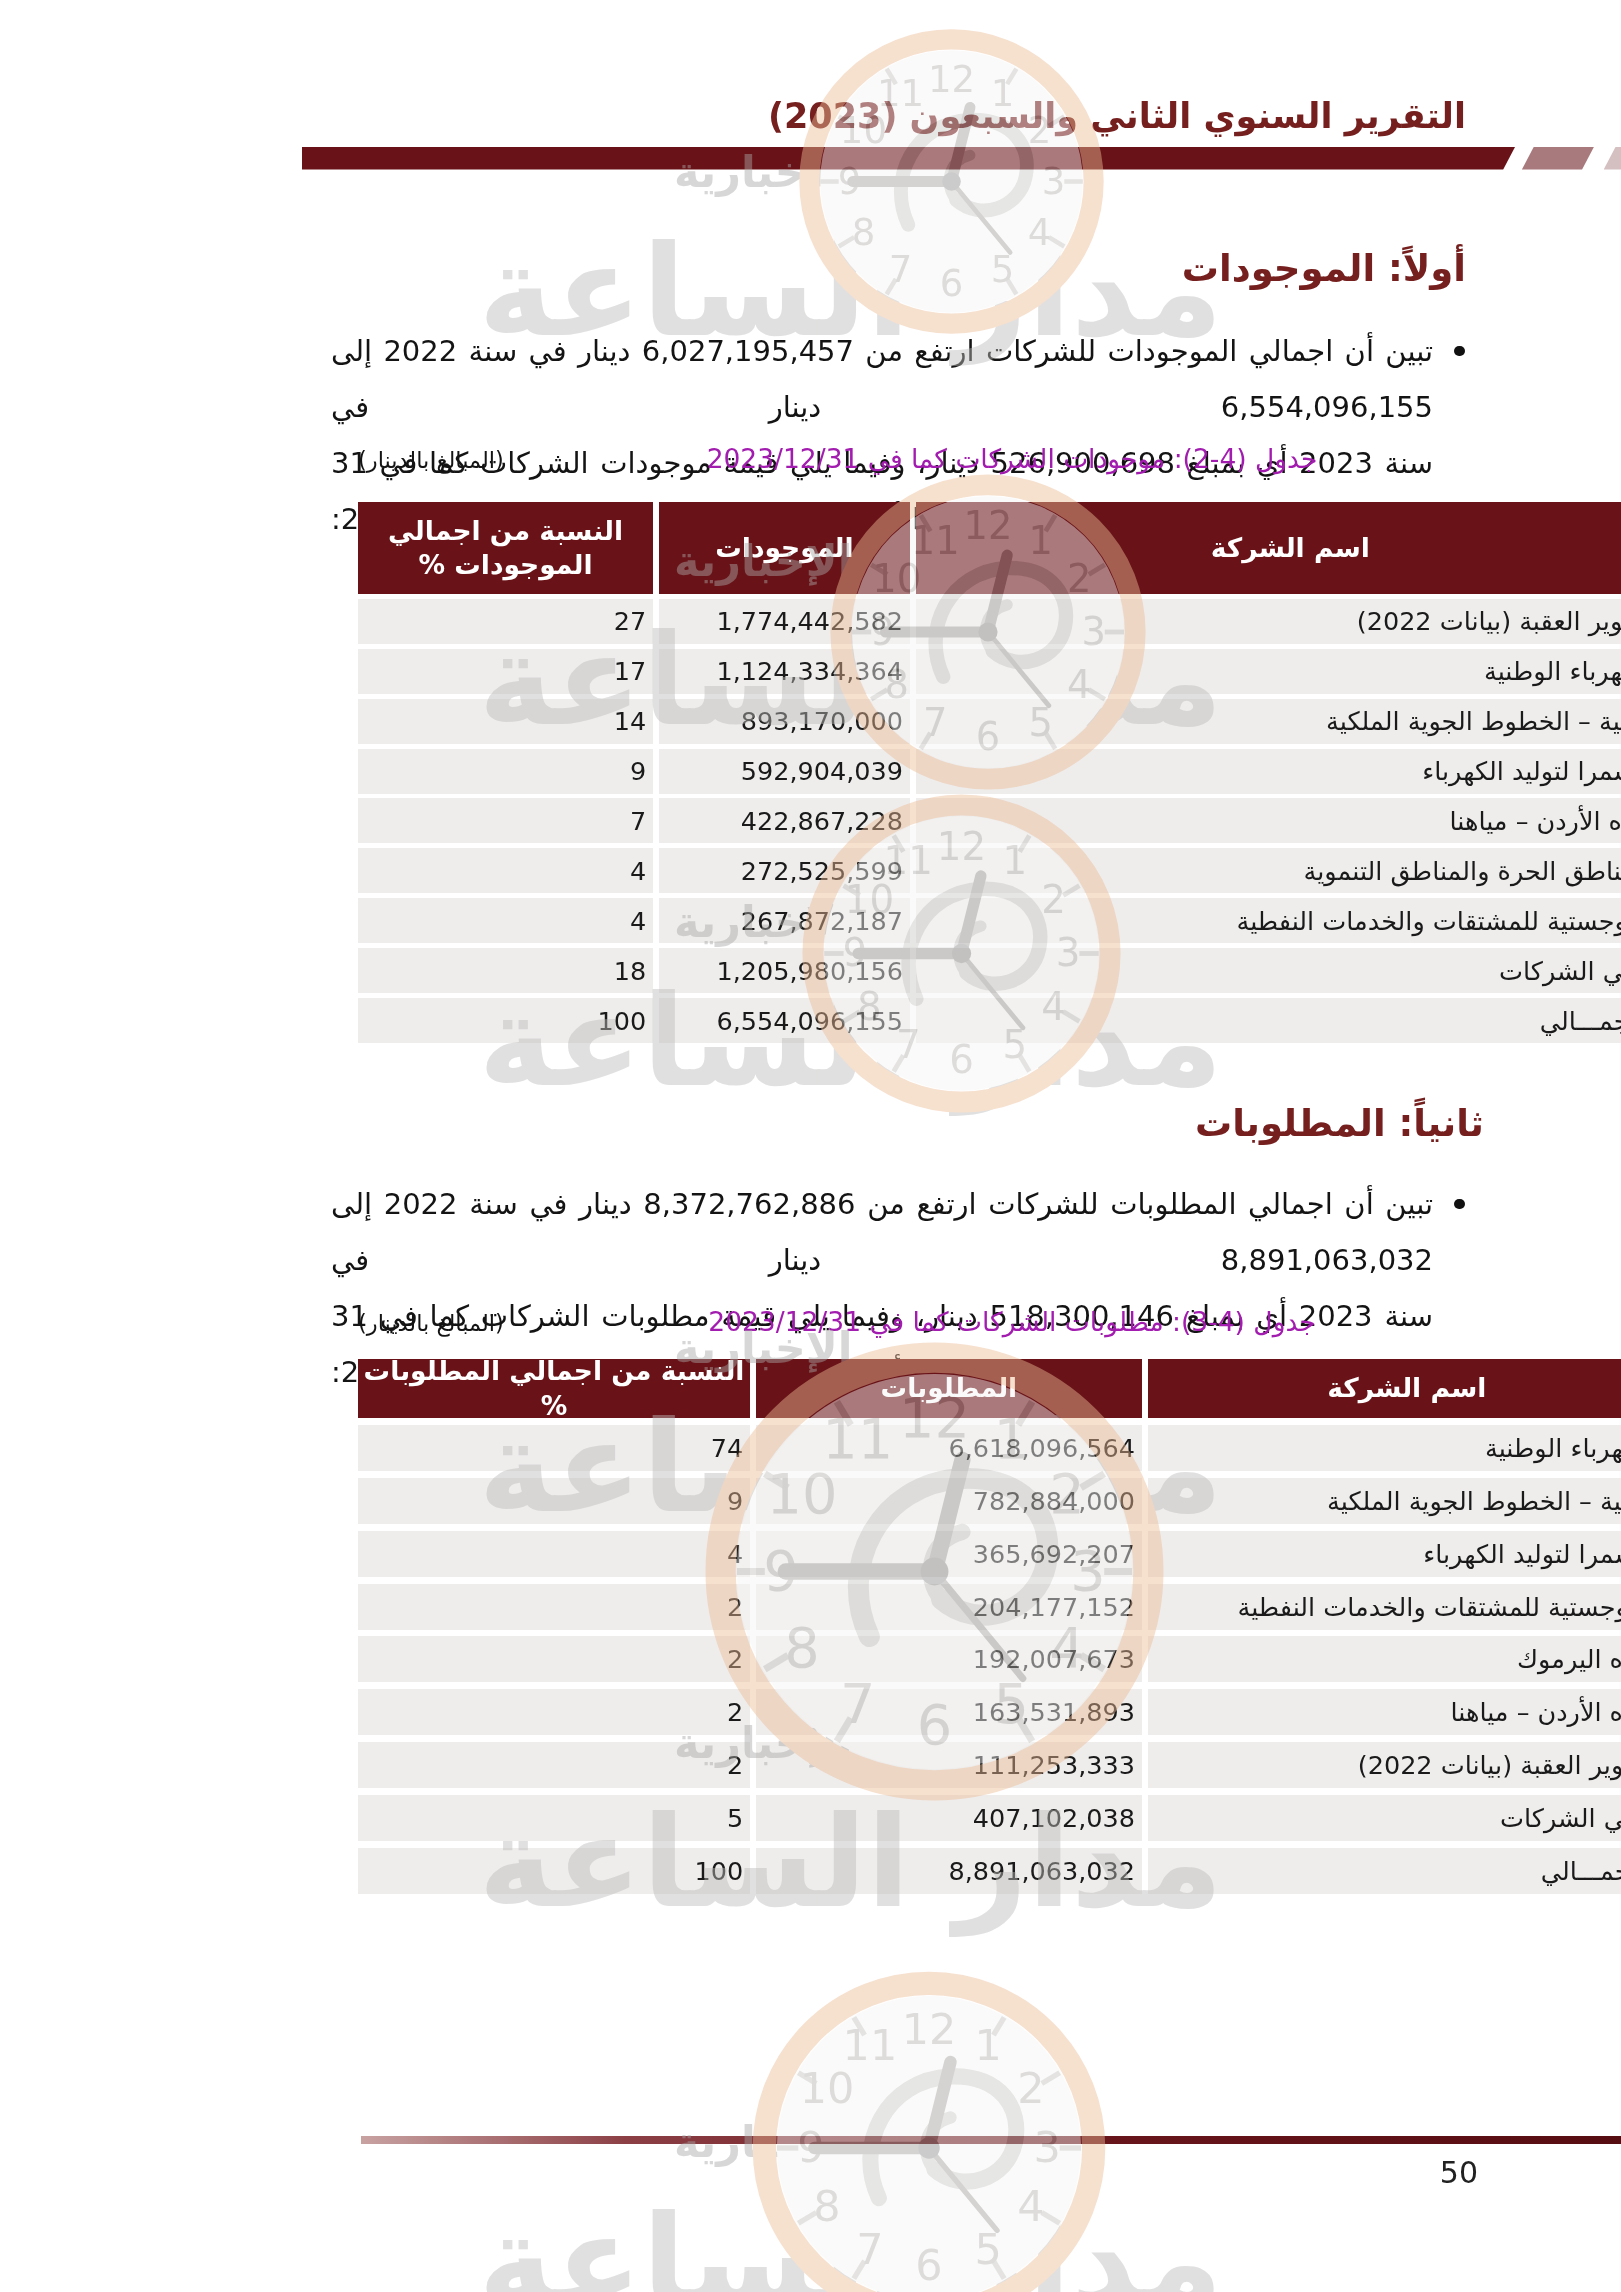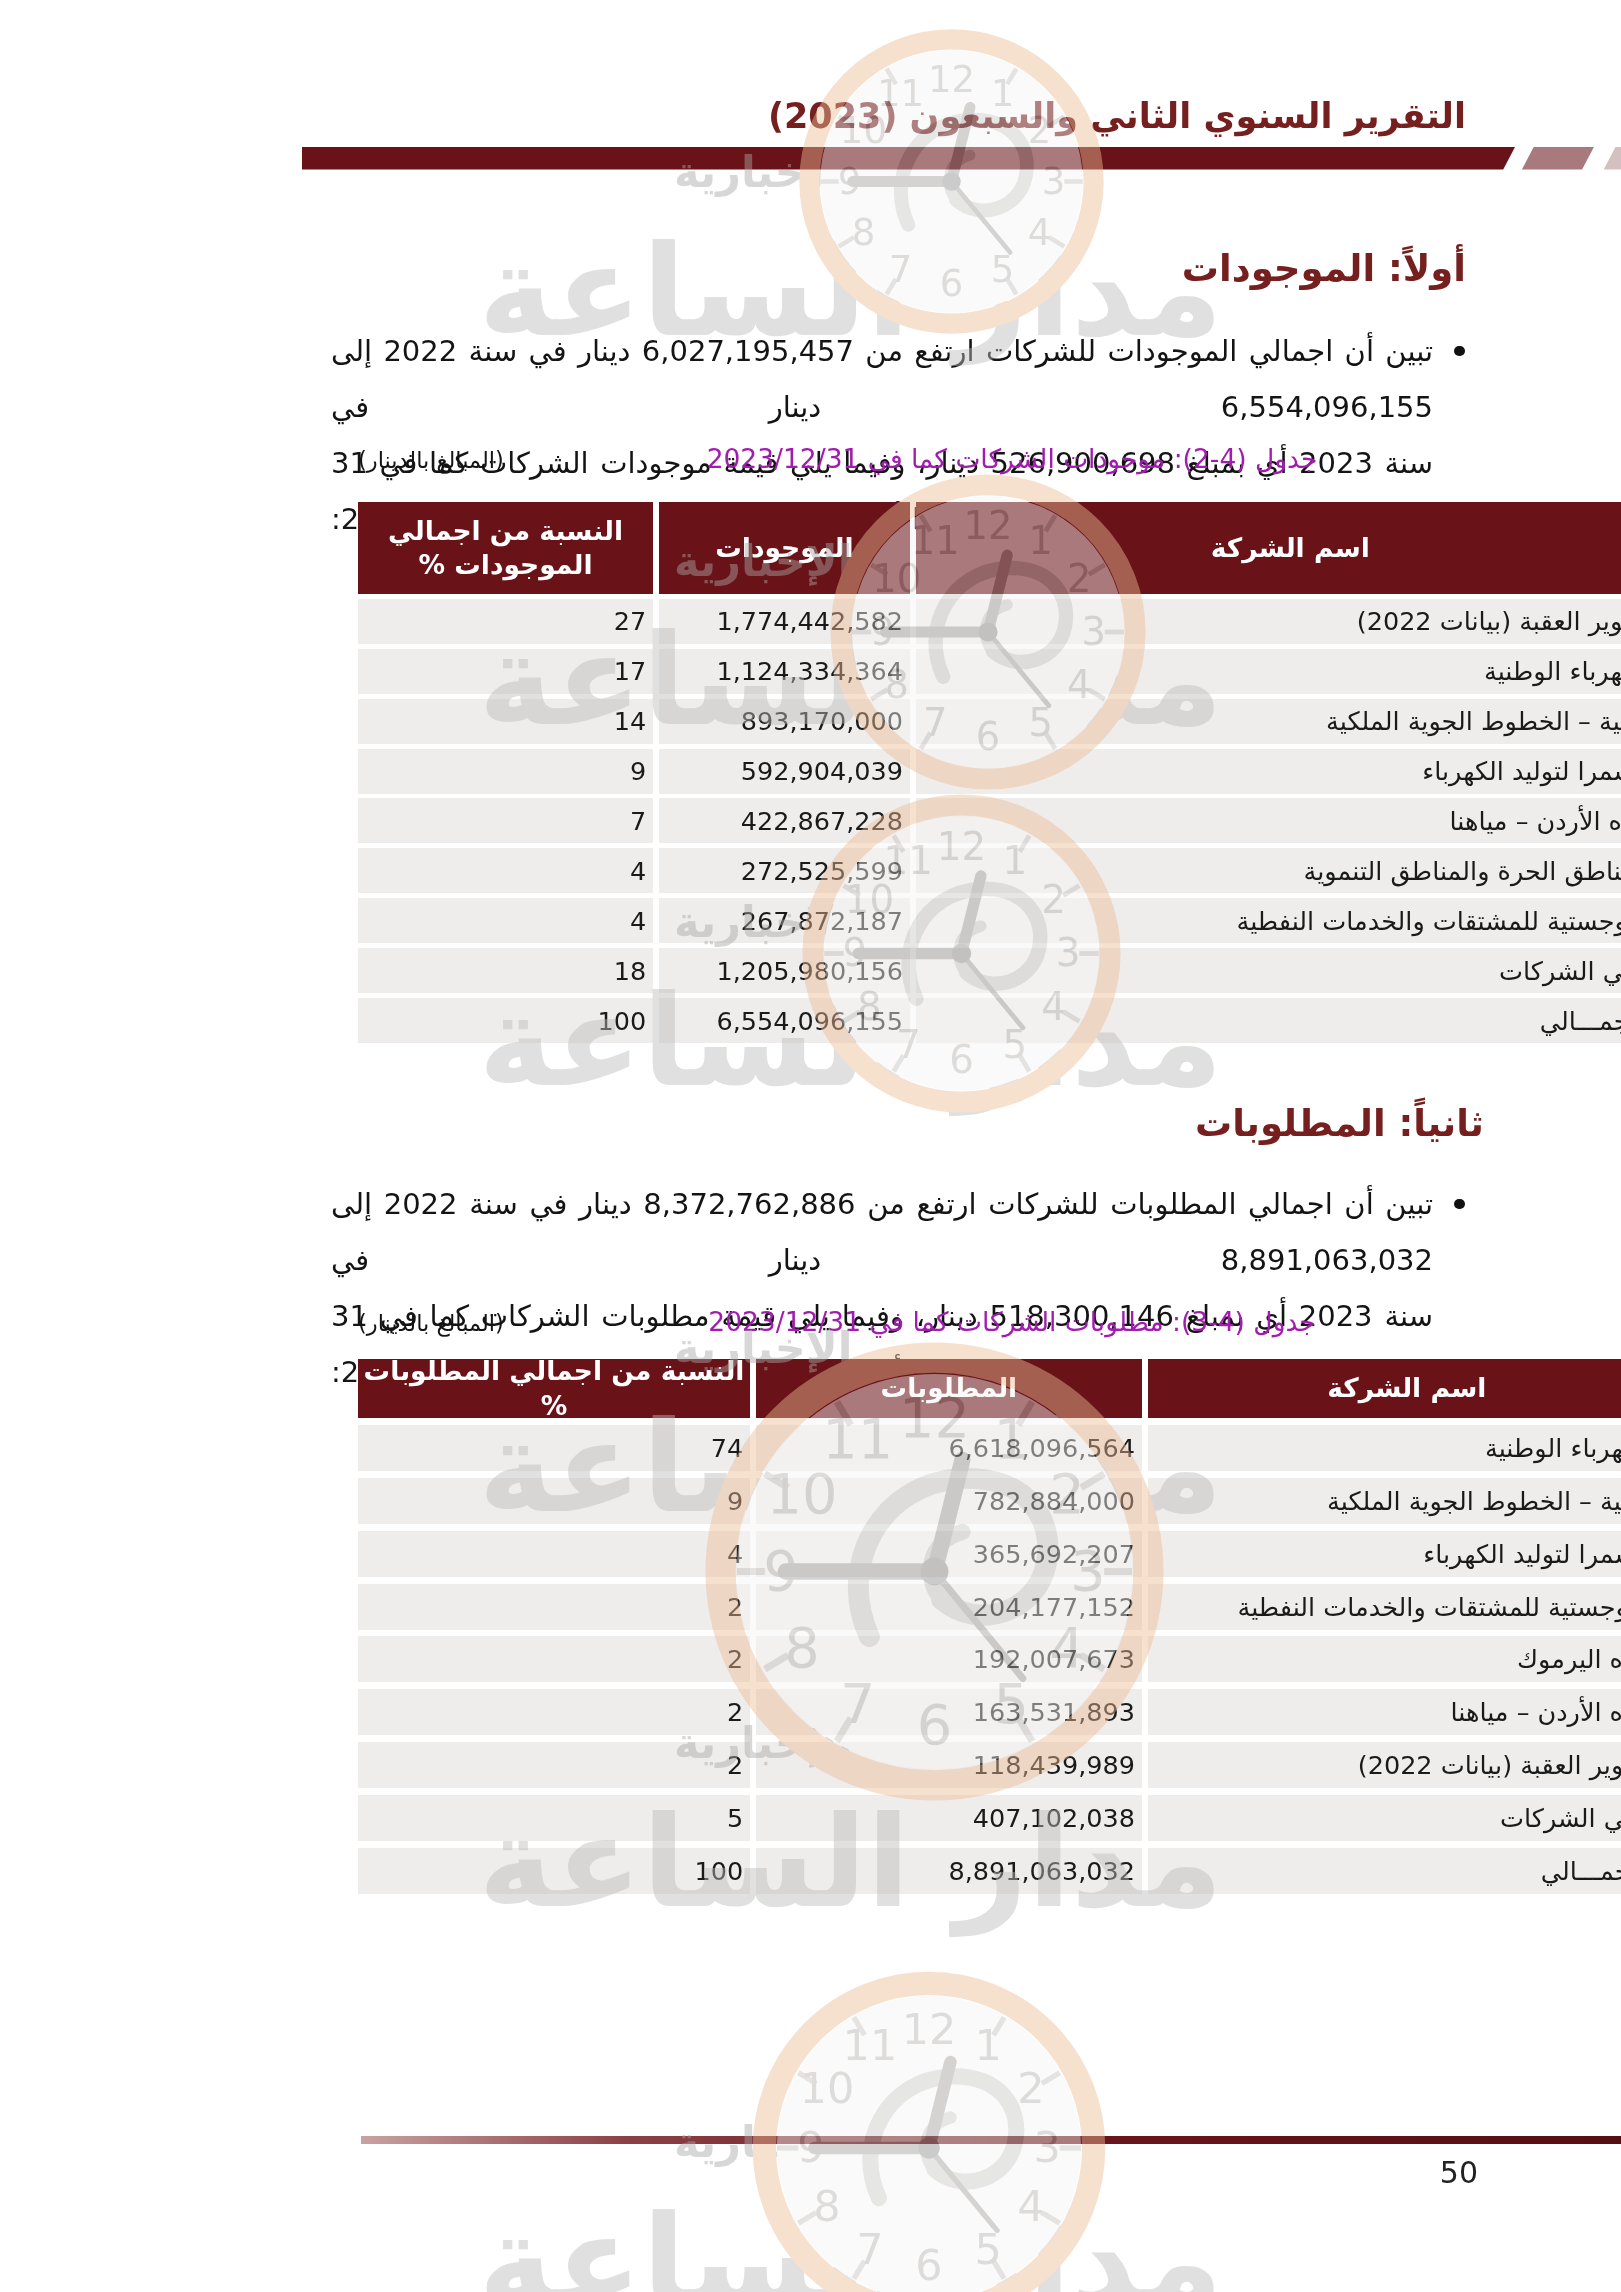--- a/index.html
+++ b/index.html
@@ -205,21 +205,21 @@
 
     <div class="cell name">مياه اليرموك</div>
     <div class="cell num">192,007,673</div>
     <div class="cell num">2</div>
 
     <div class="cell name">مياه الأردن – مياهنا</div>
     <div class="cell num">163,531,893</div>
     <div class="cell num">2</div>
 
     <div class="cell name">تطوير العقبة (بيانات 2022)</div>
-    <div class="cell num">118,439,989</div>
+    <div class="cell num">111,253,333</div>
     <div class="cell num">2</div>
 
     <div class="cell name">باقي الشركات</div>
     <div class="cell num">407,102,038</div>
     <div class="cell num">5</div>
 
     <div class="cell name row-total">الاجمـــالي</div>
     <div class="cell num row-total">8,891,063,032</div>
     <div class="cell num row-total">100</div>
   </div>

